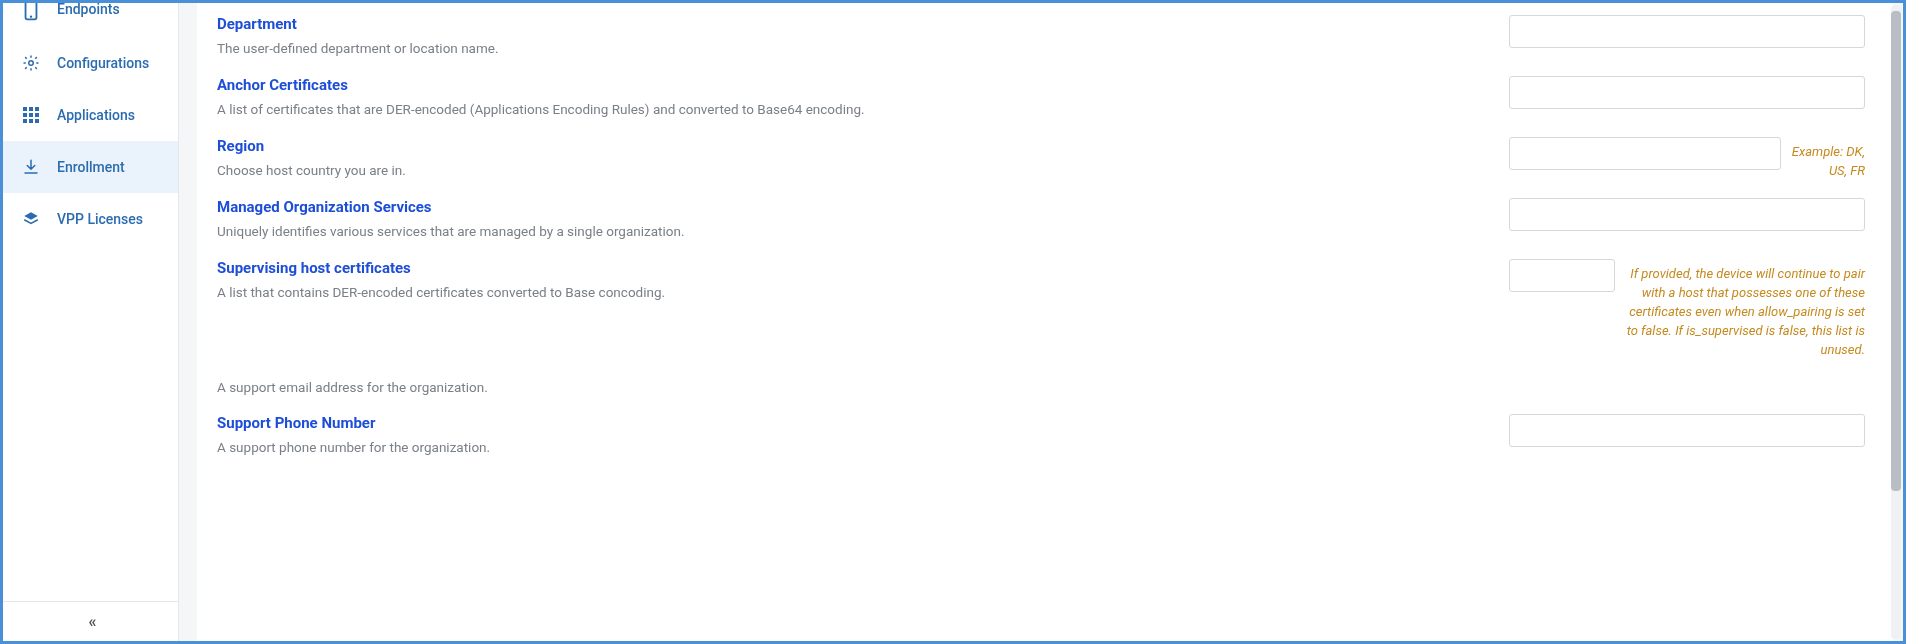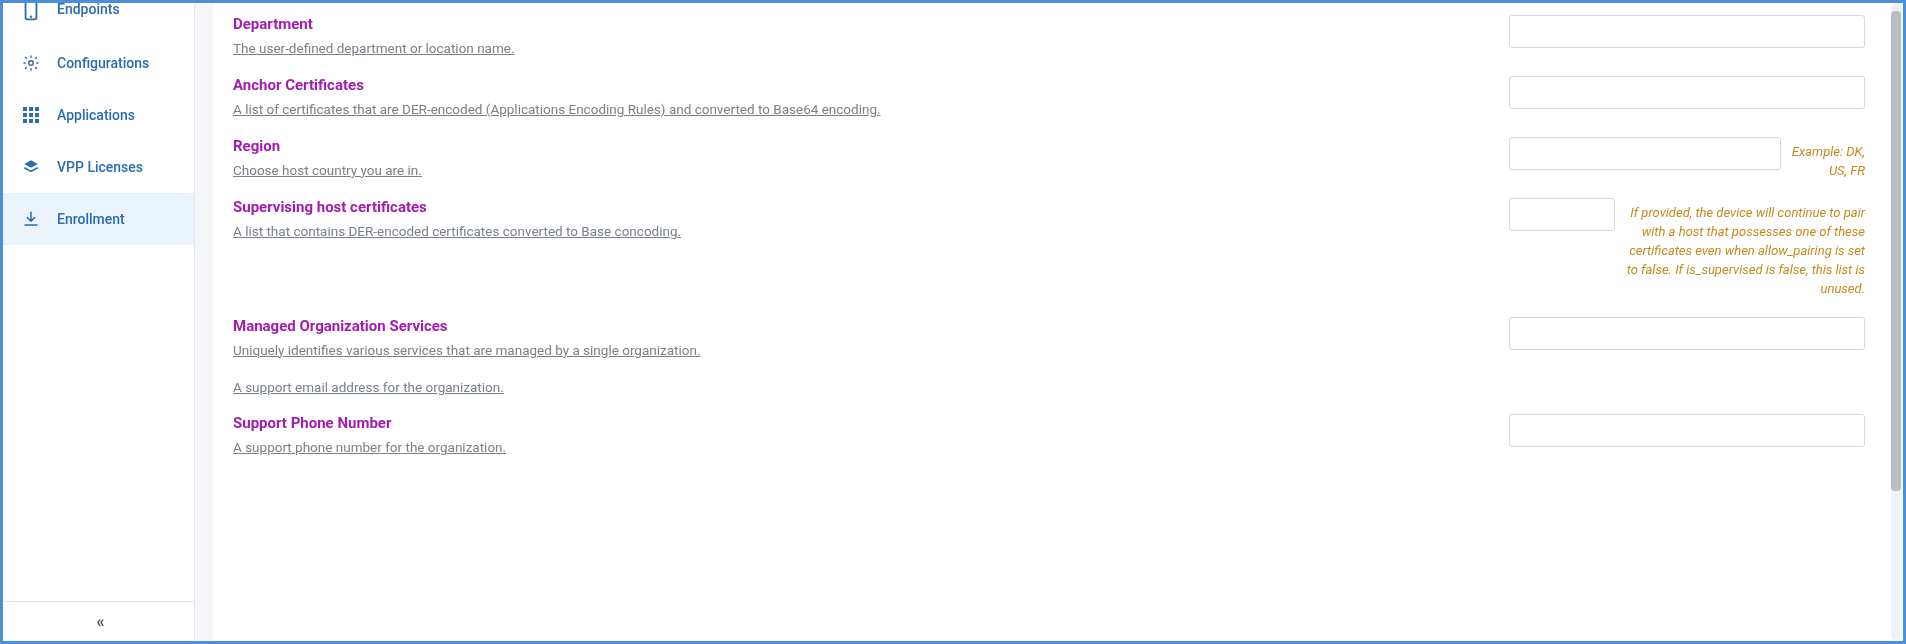--- a/index.html
+++ b/index.html
@@ -13,21 +13,21 @@
     height: 644px;
     overflow: hidden;
     position: relative;
   }
   .app {
     display: flex;
     height: 100%;
   }
   
   .sidebar {
-    width: 192px;
+    width: 176px;
     background: #fff;
     border-right: 1px solid #e5e8eb;
     display: flex;
     flex-direction: column;
     position: relative;
   }
   .sidebar-items {
     flex: 1;
     overflow: hidden;
   }
@@ -88,29 +88,28 @@
     display: flex;
     align-items: flex-start;
     margin-bottom: 18px;
   }
   .form-left {
     flex: 1;
     padding-right: 40px;
   }
   .form-title {
     font-weight: 700;
-    color: #a21caf;
+    color: #1d4ed8;
     font-size: 15px;
     margin-bottom: 6px;
   }
   .form-desc {
     color: #7a8088;
     font-size: 13.5px;
     line-height: 1.4;
-    text-decoration: underline;
   }
   .form-right {
     width: 356px;
     display: flex;
     flex-direction: row;
   }
   .text-input {
     width: 100%;
     height: 33px;
     border: 1px solid #d4d8dc;
@@ -184,40 +183,40 @@
               <rect x="6" y="6" width="4" height="4" fill="#2b6cb0"></rect>
               <rect x="12" y="6" width="4" height="4" fill="#2b6cb0"></rect>
               <rect x="0" y="12" width="4" height="4" fill="#2b6cb0"></rect>
               <rect x="6" y="12" width="4" height="4" fill="#2b6cb0"></rect>
               <rect x="12" y="12" width="4" height="4" fill="#2b6cb0"></rect>
             </svg>
         </span>
         <span class="sidebar-item-label">Applications</span>
       </div>
 
+      <div class="sidebar-item active">
+        <span class="icon">
+          <svg width="18" height="18" viewBox="0 0 24 24" fill="none">
+              <path d="M12 3v12M7 10l5 5 5-5" stroke="#2b6cb0" stroke-width="2" stroke-linecap="round" stroke-linejoin="round"></path>
+              <path d="M4 20h16" stroke="#2b6cb0" stroke-width="2" stroke-linecap="round"></path>
+            </svg>
+        </span>
+        <span class="sidebar-item-label">Enrollment</span>
+      </div>
+
       <div class="sidebar-item">
         <span class="icon">
           <svg width="18" height="18" viewBox="0 0 24 24" fill="none">
               <path d="M12 3l9 5-9 5-9-5 9-5z" fill="#2b6cb0"></path>
               <path d="M3 13l9 5 9-5" stroke="#2b6cb0" stroke-width="2" fill="none"></path>
             </svg>
         </span>
         <span class="sidebar-item-label">VPP Licenses</span>
       </div>
 
-      <div class="sidebar-item active">
-        <span class="icon">
-          <svg width="18" height="18" viewBox="0 0 24 24" fill="none">
-              <path d="M12 3v12M7 10l5 5 5-5" stroke="#2b6cb0" stroke-width="2" stroke-linecap="round" stroke-linejoin="round"></path>
-              <path d="M4 20h16" stroke="#2b6cb0" stroke-width="2" stroke-linecap="round"></path>
-            </svg>
-        </span>
-        <span class="sidebar-item-label">Enrollment</span>
-      </div>
-
 
     </div>
     <div class="sidebar-footer">
       <span class="chevrons">«</span>
     </div>
   </aside>
 
   <main class="main">
     <div class="panel">
 
@@ -247,41 +246,41 @@
           <div class="form-desc">Choose host country you are in.</div>
         </div>
         <div class="form-right">
           <input class="text-input" type="text" value="" style="">
           <div class="hint">Example: DK, US, FR</div>
         </div>
       </div>
 
       <div class="form-row">
         <div class="form-left">
+          <div class="form-title">Managed Organization Services</div>
+          <div class="form-desc">Uniquely identifies various services that are managed by a single organization.</div>
+        </div>
+        <div class="form-right">
+          <input class="text-input" type="text" value="" style="">
+        </div>
+      </div>
+
+      <div class="form-row">
+        <div class="form-left">
           <div class="form-title">Supervising host certificates</div>
           <div class="form-desc">A list that contains DER-encoded certificates converted to Base concoding.</div>
         </div>
         <div class="form-right">
           <input class="text-input" type="text" value="" style="">
           <div class="hint">If provided, the device will continue to pair with a host that possesses one of these certificates even when allow_pairing is set to false. If is_supervised is false, this list is unused.</div>
         </div>
       </div>
 
       <div class="form-row">
         <div class="form-left">
-          <div class="form-title">Managed Organization Services</div>
-          <div class="form-desc">Uniquely identifies various services that are managed by a single organization.</div>
-        </div>
-        <div class="form-right">
-          <input class="text-input" type="text" value="" style="">
-        </div>
-      </div>
-
-      <div class="form-row">
-        <div class="form-left">
           <div class="form-desc">A support email address for the organization.</div>
         </div>
       </div>
 
       <div class="form-row">
         <div class="form-left">
           <div class="form-title">Support Phone Number</div>
           <div class="form-desc">A support phone number for the organization.</div>
         </div>
         <div class="form-right">

